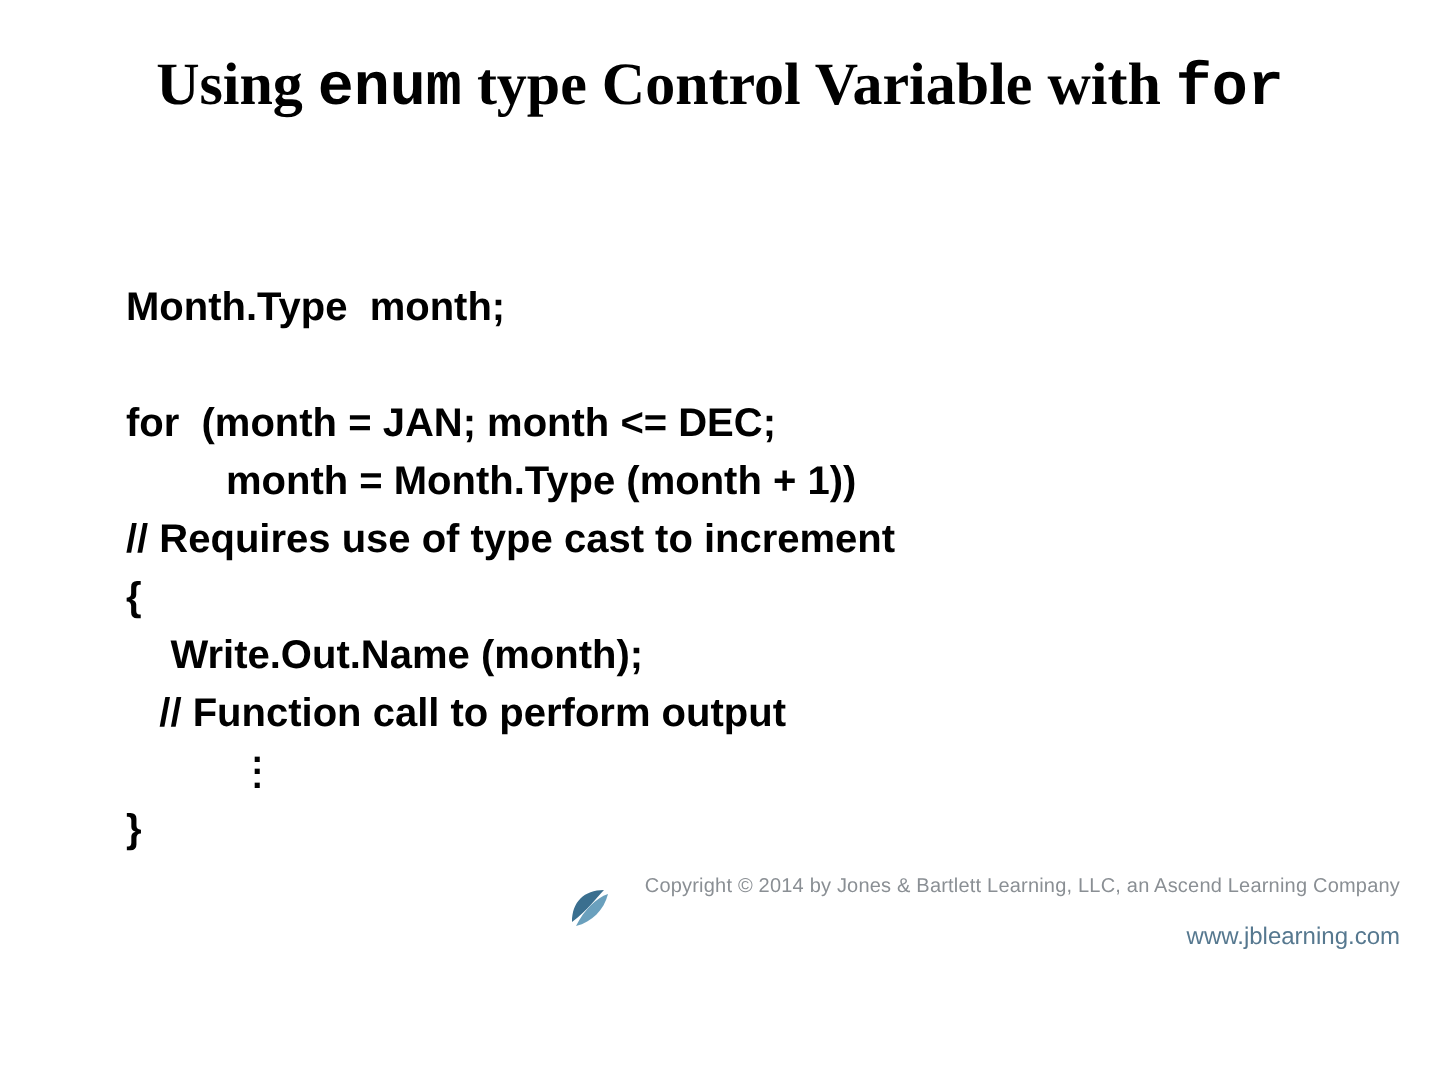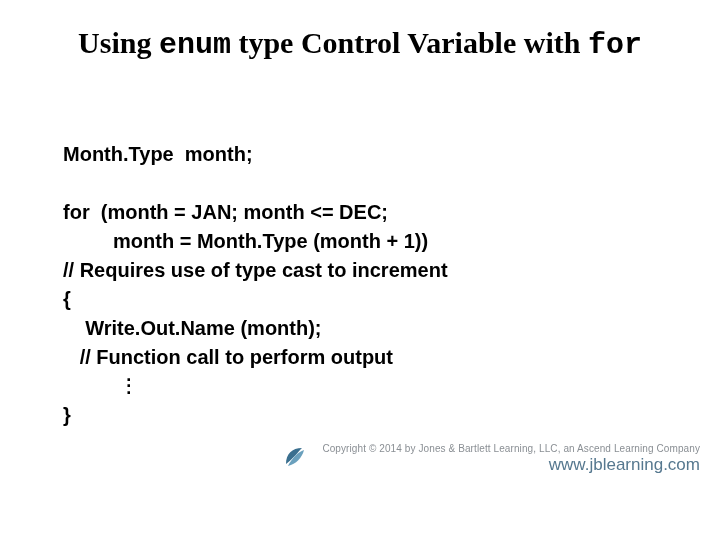--- a/index.html
+++ b/index.html
@@ -59,23 +59,23 @@
     right: 20px;
     text-align: right;
     font-family: Arial, Helvetica, sans-serif;
     color: #8a8f94;
   }
   .footer .line1 {
     font-size: 10px;
     letter-spacing: 0.1px;
   }
   .footer .line2 {
-    font-size: 17px;
+    font-size: 12px;
     color: #56788f;
-    margin-top: 1px;
+    margin-top: 12px;
   }
   .footer .logo {
     display: inline-block;
     vertical-align: middle;
     margin-right: 6px;
   }
   .footer-wrap {
     display: flex;
     align-items: center;
     justify-content: flex-end;

